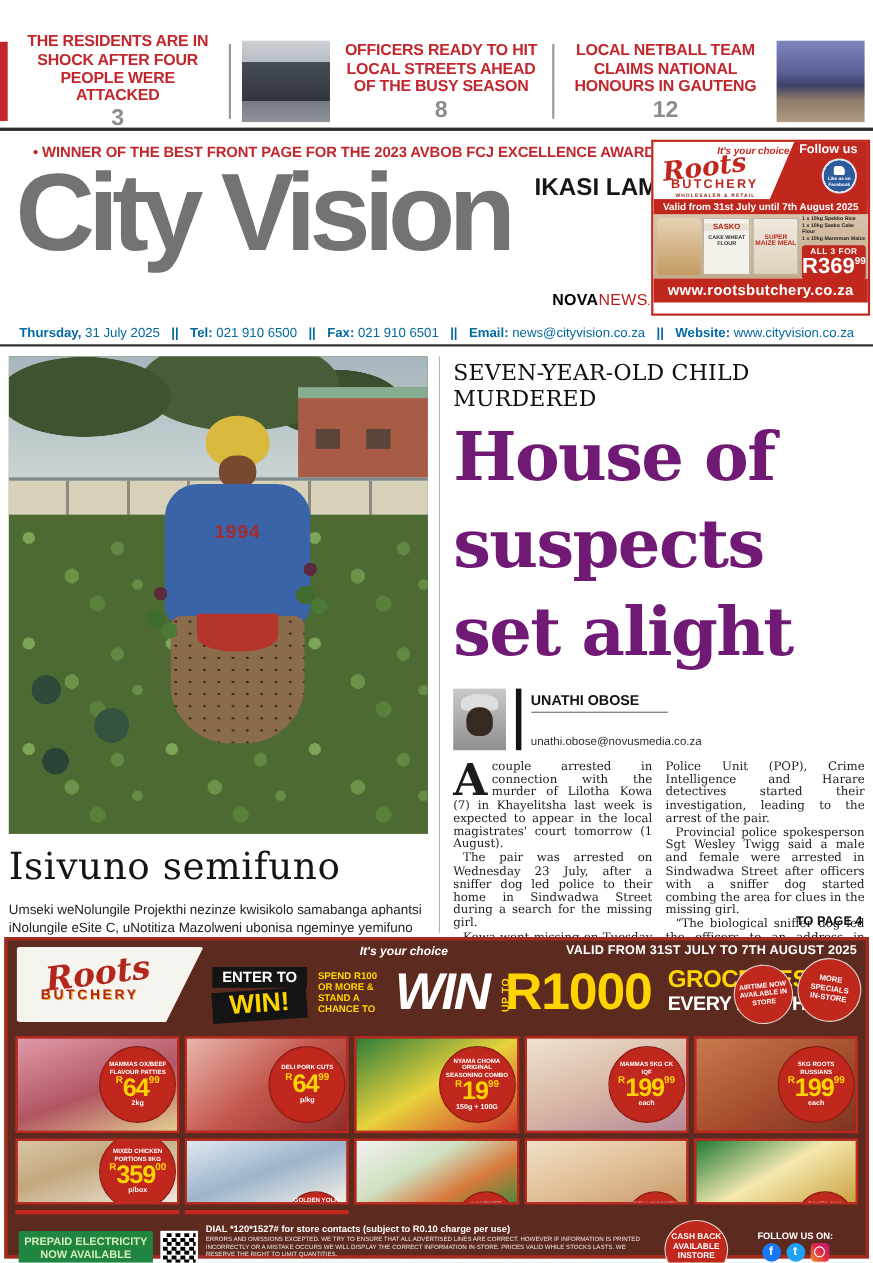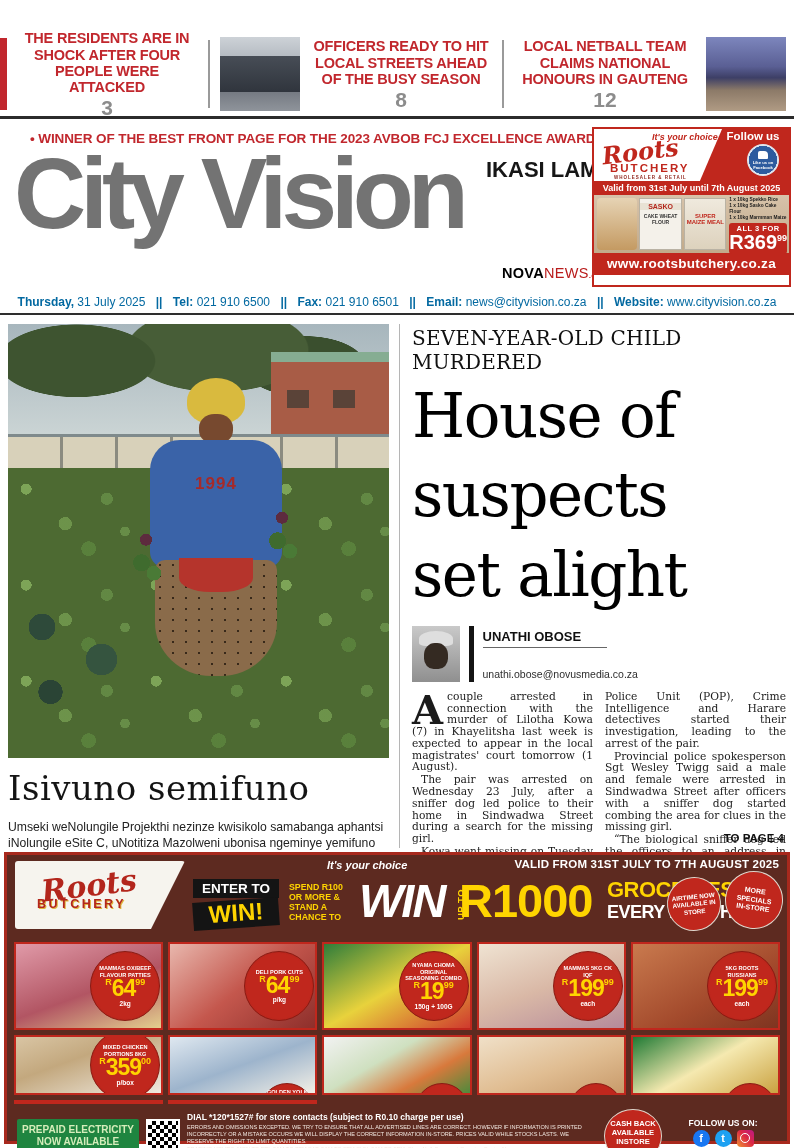--- a/index.html
+++ b/index.html
@@ -99,21 +99,21 @@
     background:radial-gradient(circle 10px at 50% 20%, #5d2b3e 0 60%, transparent 61%),
                radial-gradient(circle 14px at 40% 60%, #3f6b2e 0 60%, transparent 61%),
                radial-gradient(circle 12px at 68% 78%, #4a7a36 0 60%, transparent 61%); }
   .gp-veg.l { left:-12px; } .gp-veg.r { right:-8px; top:128px; }
   .photo-headline { font-family:"DejaVu Serif", serif; font-size:34px; color:#141414; margin:10px 0 7px 0; letter-spacing:0.5px; }
   .photo-caption { font-size:12.2px; line-height:1.3; color:#222; }
   .photo-credit { font-weight:bold; font-size:10.5px; color:#111; }
 
   .right-col { flex:1; position:relative; padding-left:12px; }
   .kicker { font-family:"DejaVu Serif", serif; font-size:20px; color:#101010; margin-top:2px; letter-spacing:0.2px; }
-  .headline { font-family:"DejaVu Serif", serif; font-weight:normal; color:#000000; font-size:61px; line-height:1.3; letter-spacing:-1.5px; margin-top:2px; }
+  .headline { font-family:"DejaVu Serif", serif; font-weight:bold; color:#701a75; font-size:61px; line-height:1.3; letter-spacing:-1.5px; margin-top:2px; }
   .byline-row { display:flex; align-items:center; gap:9px; margin:12px 0 9px; }
   .byline-photo { width:48px; height:56px; flex:none; position:relative; background:linear-gradient(180deg,#c9c9c9,#8f8f8f); overflow:hidden; }
   .byline-photo::before { content:""; position:absolute; top:5px; left:7px; right:7px; height:15px; background:#dedede; border-radius:50% 50% 20% 20%; }
   .byline-photo::after { content:""; position:absolute; top:17px; left:12px; width:24px; height:26px; background:#342a22; border-radius:45% 45% 40% 40%; }
   .byline-bar { width:4.5px; height:56px; background:#141414; flex:none; }
   .byline-name { font-weight:bold; font-size:13px; color:#111; display:inline-block; border-bottom:1.5px solid #666; padding:0 26px 3px 0; }
   .byline-email { font-size:10.5px; color:#2e2e2e; margin-top:20px; }
   .body-cols { display:flex; gap:12px; font-family:"DejaVu Serif", serif; font-size:10.7px; line-height:1.1; color:#1b1b1b; text-align:justify; }
   .body-col { flex:1; }
   .body-col p { margin:0 0 1px; text-indent:9px; }

